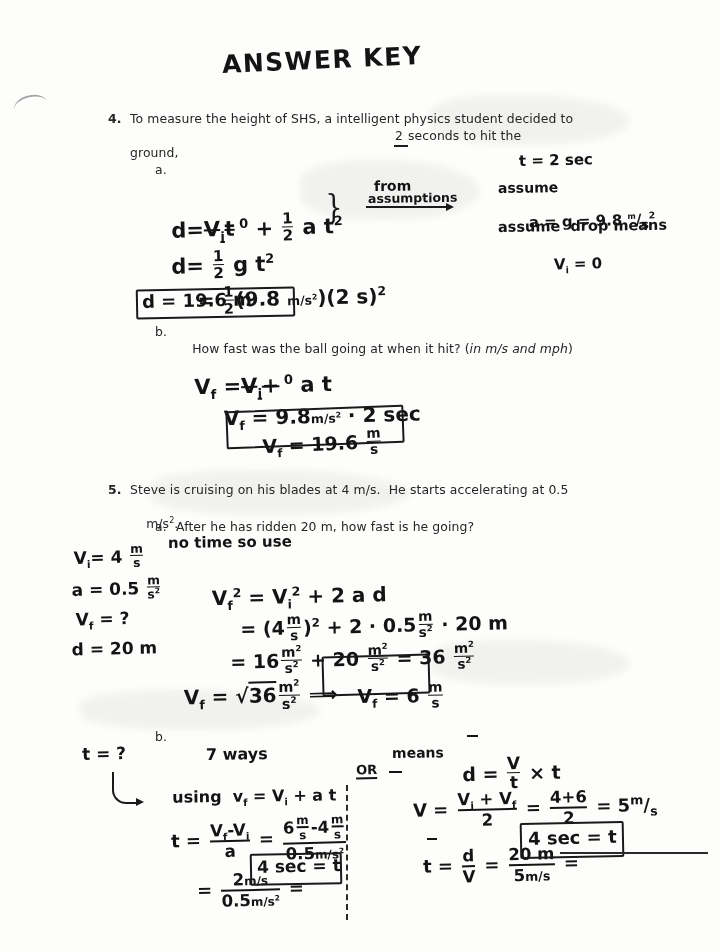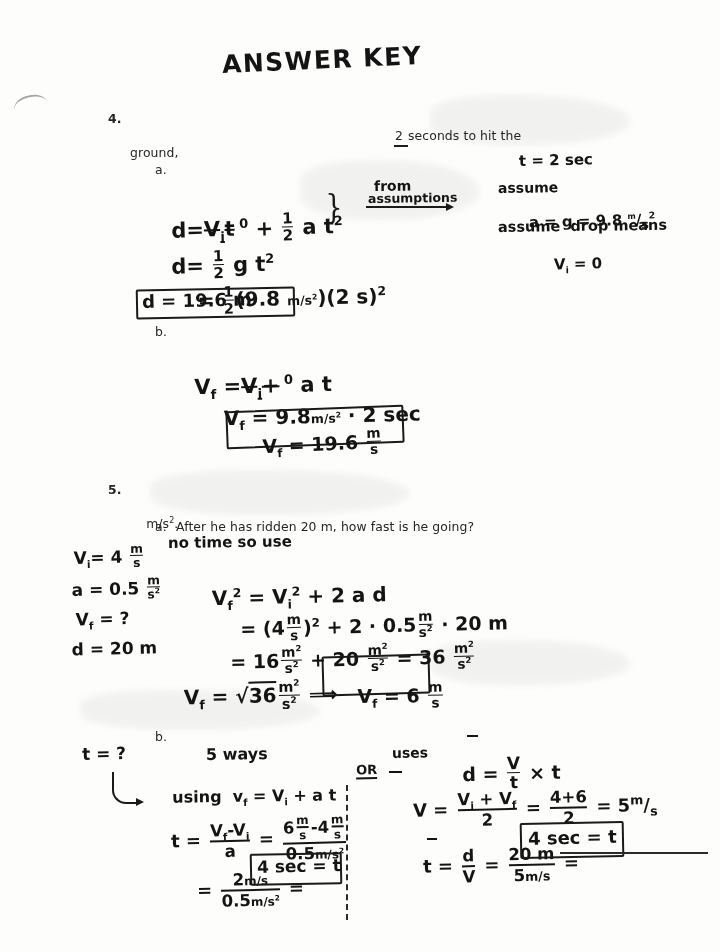--- a/index.html
+++ b/index.html
@@ -153,20 +153,21 @@
   <div class="scan-blotch" style="left:150px;top:470px;width:260px;height:45px;"></div>
   <div class="scan-blotch" style="left:80px;top:690px;width:240px;height:40px;"></div>
   <div class="scan-blotch" style="left:430px;top:640px;width:200px;height:45px;"></div>
 
   <div class="corner-arc" style="left:14px;top:95px;"></div>
 
   <div class="hw sl2" style="left:222px;top:50px;font-size:25px;letter-spacing:1.5px;font-family:'DejaVu Sans',sans-serif;">ANSWER KEY</div>
 
   <div class="printed" style="left:108px;top:111px;font-weight:700;">4.</div>
 
+  <div class="printed" style="left:130px;top:111px;">To measure the height of SHS, a intelligent physics student decided to</div>
 
   <div class="printed" style="left:395px;top:128px;">2</div>
   <div class="underline-2s" style="left:394px;top:145px;width:14px;"></div>
   <div class="printed" style="left:404px;top:128px;"> seconds to hit the</div>
 
   <div class="printed" style="left:130px;top:145px;text-align:center;">ground,</div>
 
   <div class="printed" style="left:155px;top:162px;">a.</div>
 
   <div class="hw sl1" style="left:519px;top:152px;font-size:15px;">t = 2 sec</div>
@@ -196,35 +197,39 @@
   </div>
 
   <div class="hw sl1" style="left:170px;top:263px;font-size:20px;">
     <span>= </span><span class="frac">1<span class="den">2</span></span><span>(9.8 <span style="font-size:.62em">m/s<span class="sup">2</span></span>)(2 s)<span class="sup">2</span></span>
   </div>
 
   <div class="hbox t1" style="left:136px;top:288px;width:155px;height:26px;"></div>
   <div class="hw sl1" style="left:142px;top:291px;font-size:18px;">d = 19.6 m</div>
 
   <div class="printed" style="left:155px;top:324px;">b.</div>
+  <div class="printed" style="left:176px;top:324px;">
+    <span>How fast was the ball going at when it hit? (</span><i>in m/s and mph</i><span>)</span>
+  </div>
 
   <div class="hw sl1" style="left:165px;top:352px;font-size:21px;">
     <span>V<span class="sub">f</span> =</span><span class="strike">V<span class="sub">i</span>+</span><span class="sup"> 0</span><span> a t</span>
   </div>
 
   <div class="hw sl1" style="left:196px;top:383px;font-size:20px;">
     V<span class="sub">f</span> = 9.8<span style="font-size:.62em">m/s<span class="sup">2</span></span> · 2 sec
   </div>
 
   <div class="hbox t2" style="left:226px;top:408px;width:174px;height:34px;"></div>
   <div class="hw sl2" style="left:236px;top:412px;font-size:19px;">
     V<span class="sub">f</span> = 19.6 <span class="frac">m<span class="den">s</span></span>
   </div>
 
   <div class="printed" style="left:108px;top:482px;font-weight:700;">5.</div>
+  <div class="printed" style="left:130px;top:482px;">Steve is cruising on his blades at 4 m/s.  He starts accelerating at 0.5</div>
   <div class="printed" style="left:130px;top:499px;">
     <span>m/s</span><sup>2</sup><span>.</span>
   </div>
 
   <div class="printed" style="left:155px;top:519px;">a.</div>
   <div class="printed" style="left:176px;top:519px;">After he has ridden 20 m, how fast is he going?</div>
 
   <div class="hw sl1" style="left:50px;top:526px;font-size:17px;">
     V<span class="sub">i</span>= 4 <span class="frac">m<span class="den">s</span></span>
   </div>
@@ -258,21 +263,21 @@
 
   <div class="hbox t3" style="left:322px;top:655px;width:104px;height:36px;"></div>
   <div class="hw sl3" style="left:331px;top:661px;font-size:19px;">
     V<span class="sub">f</span> = 6 <span class="frac">m<span class="den">s</span></span>
   </div>
 
   <div class="printed" style="left:155px;top:729px;">b.</div>
 
   <div class="hw sl1" style="left:82px;top:744px;font-size:17px;">t = ?</div>
 
-  <div class="hw sl3" style="left:206px;top:745px;font-size:16px;">5 ways</div>
+  <div class="hw sl3" style="left:206px;top:745px;font-size:16px;">7 ways</div>
 
   <div class="hw sl3" style="left:150px;top:769px;font-size:16px;">
     using  v<span class="sub">f</span> = V<span class="sub">i</span> + a t
   </div>
 
   <div class="hook-arrow" style="left:112px;top:772px;"></div>
   <div class="arrow-head" style="left:136px;top:798px;"></div>
 
   <div class="hw sl1" style="left:336px;top:750px;font-size:13px;">
     <span class="frac" style="font-size:1em;">OR<span class="den" style="border-top:2px solid #141414;"></span></span>
@@ -283,21 +288,21 @@
     t = <span class="bigfrac">V<span class="sub">f</span>-V<span class="sub">i</span><span class="den">a</span></span> = <span class="bigfrac">6<span class="frac">m<span class="den">s</span></span>-4<span class="frac">m<span class="den">s</span></span><span class="den">0.5<span style="font-size:.72em">m/s<span class="sup">2</span></span></span></span>
   </div>
 
   <div class="hw sl1" style="left:172px;top:852px;font-size:18px;">
     = <span class="bigfrac">2<span style="font-size:.72em">m/s</span><span class="den">0.5<span style="font-size:.72em">m/s<span class="sup">2</span></span></span></span> =
   </div>
 
   <div class="hbox t1" style="left:250px;top:853px;width:88px;height:28px;"></div>
   <div class="hw sl1" style="left:257px;top:857px;font-size:17px;">4 sec = t</div>
 
-  <div class="hw sl3" style="left:392px;top:745px;font-size:14px;">uses</div>
+  <div class="hw sl3" style="left:392px;top:745px;font-size:14px;">means</div>
   <div class="hw sl1" style="left:436px;top:736px;font-size:19px;">
     d = <span class="frac" style="font-size:.9em;">V<span class="den">t</span></span> × t
   </div>
   <div class="overbar" style="left:467px;top:735px;width:11px;"></div>
 
   <div class="hw sl1" style="left:388px;top:772px;font-size:18px;">
     V = <span class="bigfrac">V<span class="sub">i</span> + V<span class="sub">f</span><span class="den">2</span></span> = <span class="bigfrac">4+6<span class="den">2</span></span> = 5<sup style="font-size:.7em">m</sup>/<sub style="font-size:.7em">s</sub>
   </div>
   <div class="overbar" style="left:389px;top:771px;width:13px;"></div>
 

